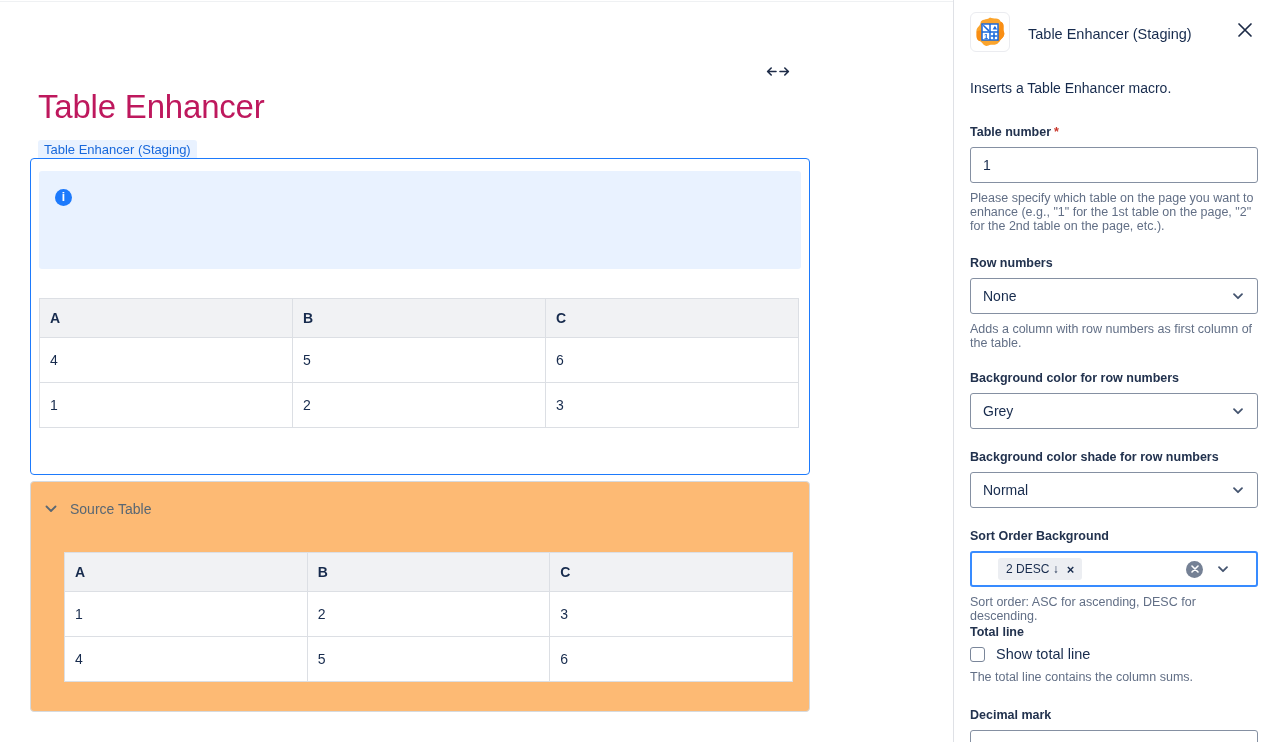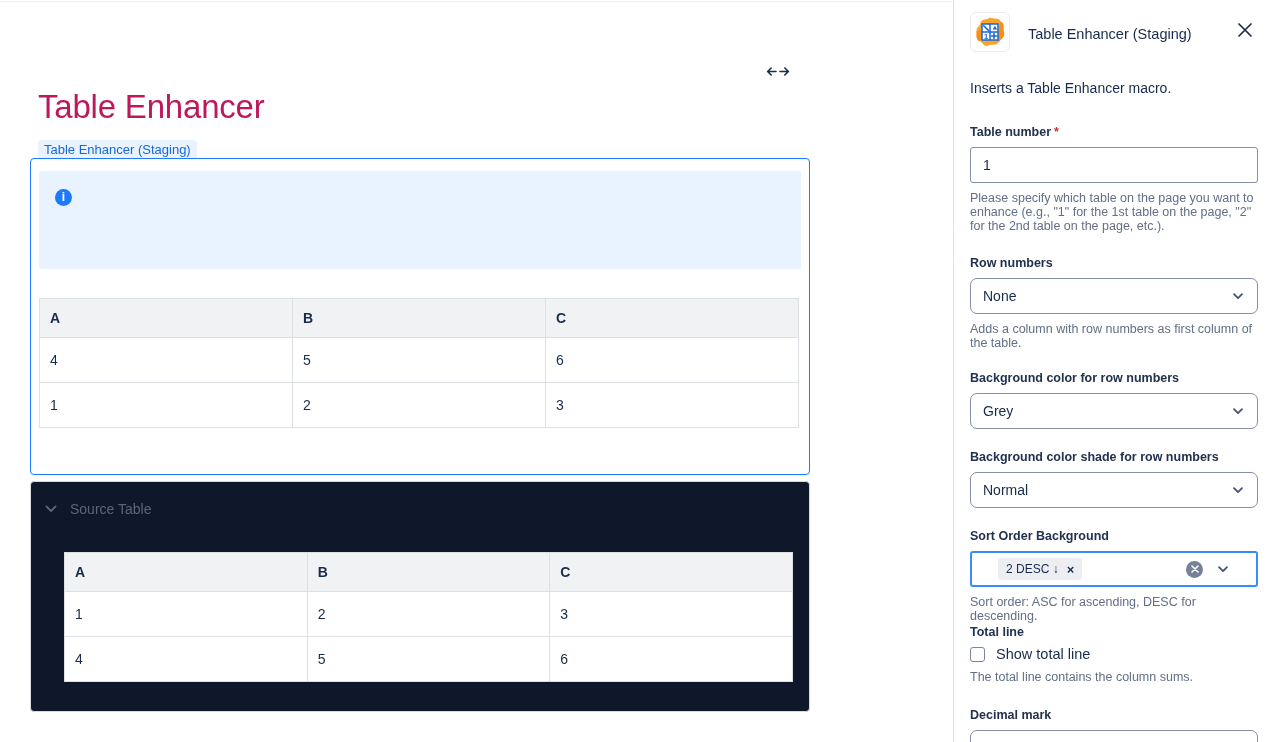--- a/index.html
+++ b/index.html
@@ -29,21 +29,21 @@
   .info-body  { font-size:14px; color:#172B4D; line-height:20px; margin-top:9px; width:678px; }
 
   table.grid { border-collapse:collapse; table-layout:fixed; }
   table.grid th, table.grid td { border:1px solid #DCDFE4; text-align:left; padding-left:10px; font-size:14px; color:#172B4D; }
   table.grid th { background:#F1F2F4; font-weight:700; height:39px; }
   table.grid td { background:#fff; height:45px; }
 
   .result-table { position:absolute; left:8px; top:139px; width:760px; }
 
   .source-box { position:absolute; left:30px; top:481px; width:780px; height:231px;
-    border:1px solid #D6DADE; border-radius:4px; background:#0f172a; }
+    border:1px solid #D6DADE; border-radius:4px; background:#fdba74; }
   .source-header { position:absolute; left:14px; top:19px; display:flex; align-items:center; gap:13px;
     color:#596773; font-size:14px; cursor:pointer; }
   .source-table { position:absolute; left:33px; top:70px; width:729px; }
   .source-table th { height:44px; }
   .source-table td { height:44px; }
 
   
   .panel { position:absolute; left:953px; top:0; width:313px; height:742px; background:#fff; border-left:1px solid #DFE1E6; }
   .macro-icon-box { position:absolute; left:16px; top:12px; width:40px; height:40px;
     border:1px solid #EBECF0; border-radius:6px; background:#fff; display:flex; align-items:center; justify-content:center; }
@@ -53,21 +53,21 @@
 
   .field { position:absolute; left:16px; width:288px; }
   .f-label { font-size:12.5px; font-weight:700; color:#22324E; }
   .req { color:#C9372C; margin-left:3px; }
   .help { margin-top:8px; font-size:12.5px; line-height:14px; color:#626F86; }
 
   .text-input, .select {
     margin-top:8px; width:288px; height:36px; border:1px solid #8590A2; border-radius:3px;
     background:#fff; font-size:14px; color:#172B4D; }
   .text-input { padding:0 12px; outline:none; font-family:"Liberation Sans", sans-serif; }
-  .select { display:flex; align-items:center; justify-content:space-between; padding:0 12px; cursor:pointer;border-radius:7px; }
+  .select { display:flex; align-items:center; justify-content:space-between; padding:0 12px; cursor:pointer; }
 
   .multiselect { margin-top:8px; width:288px; height:36px; border:2px solid #388BFF; border-radius:3px;
     background:#fff; display:flex; align-items:center; padding:0 26px; }
   .chip { background:#ECEEF2; border-radius:3px; height:22px; display:flex; align-items:center;
     padding:0 8px; font-size:12px; color:#172B4D; gap:8px; }
   .chip-x { font-size:13px; font-weight:700; cursor:pointer; line-height:1; }
   .ms-spacer { flex:1; }
   .clear-circle { width:17px; height:17px; border-radius:50%; background:#758195; display:flex;
     align-items:center; justify-content:center; cursor:pointer; }
   .ms-chevron { margin-left:13px; cursor:pointer; display:flex; }

